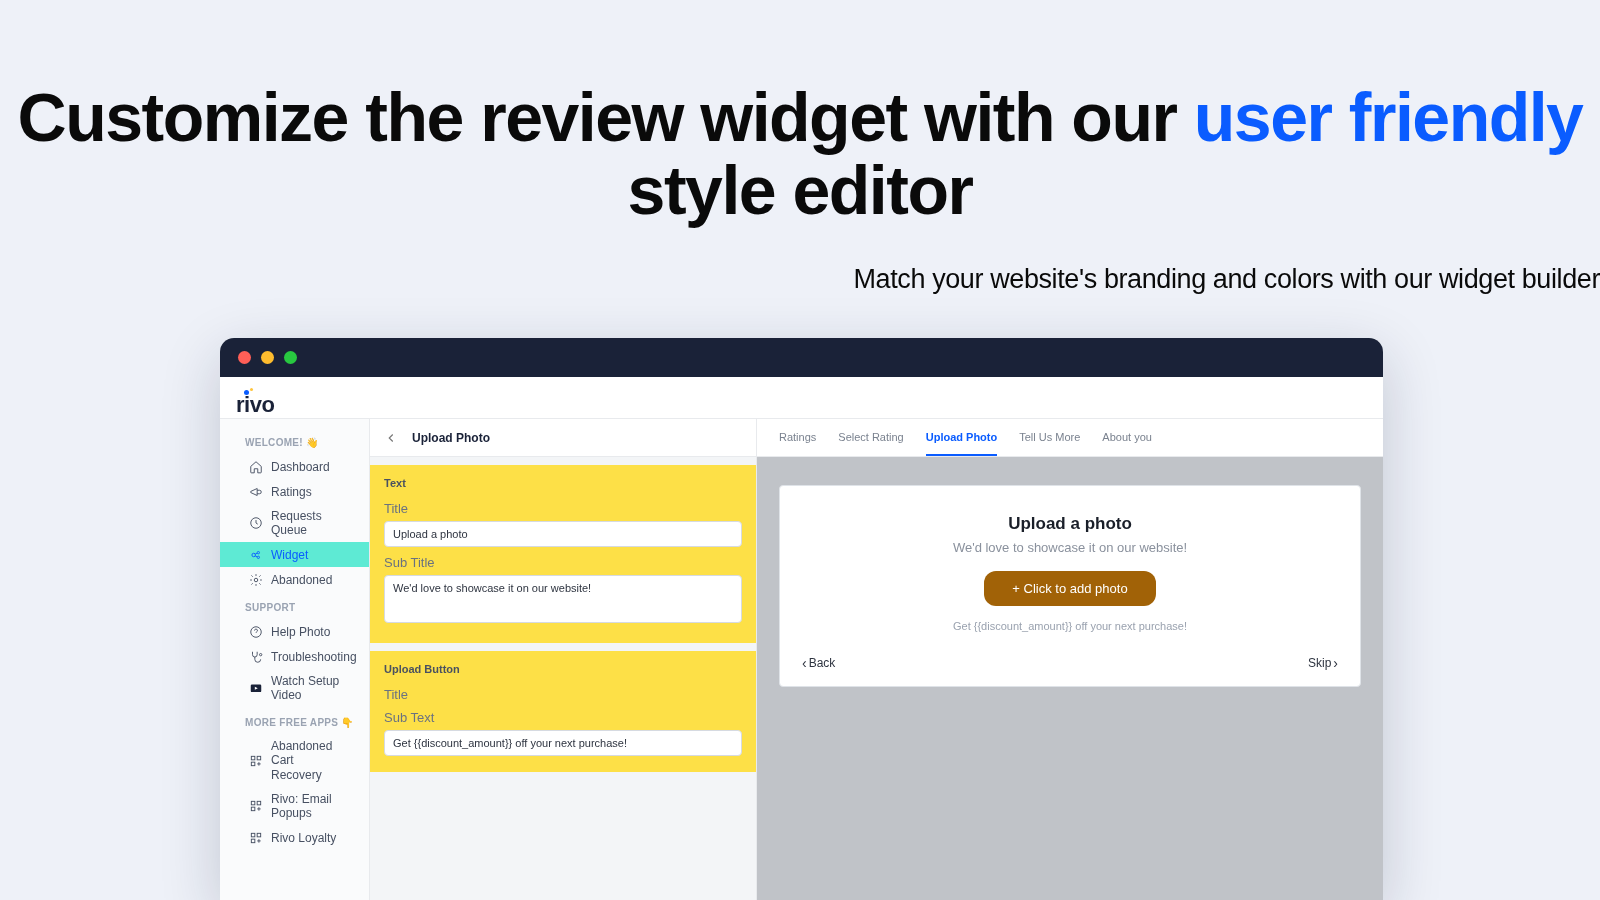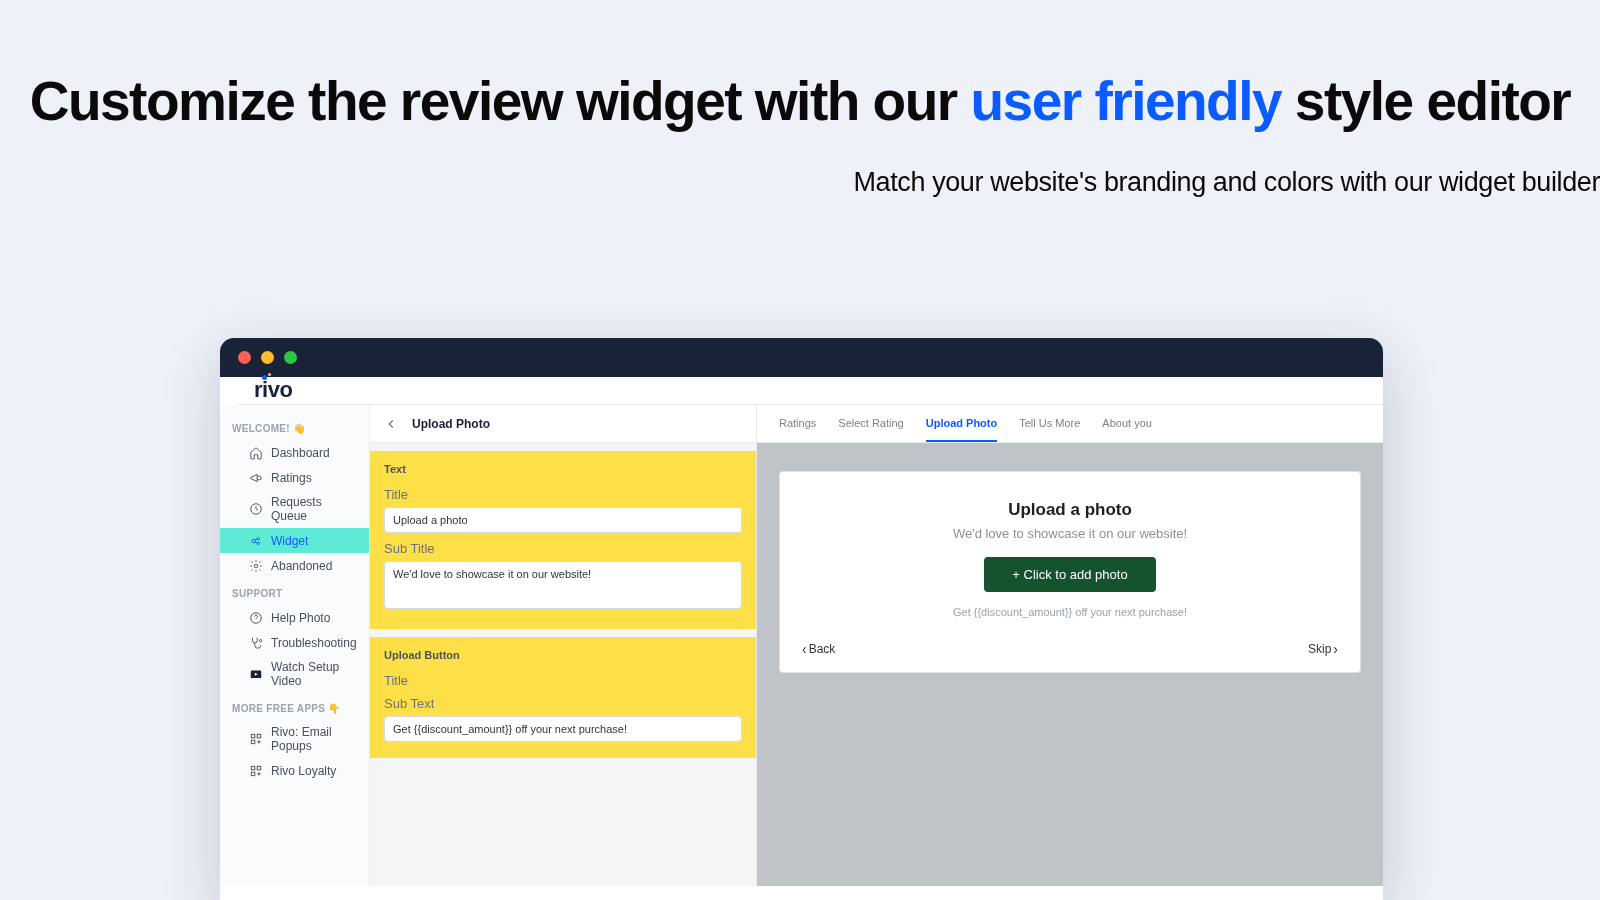--- a/index.html
+++ b/index.html
@@ -1,37 +1,37 @@
 <!DOCTYPE html>
 <html><head>
 <meta charset="utf-8">
 <style>
 * { margin: 0; padding: 0; box-sizing: border-box; }
 body { font-family: -apple-system, BlinkMacSystemFont, "Segoe UI", Helvetica, Arial, sans-serif; background: #eef1f8; width: 1600px; height: 900px; overflow: hidden; }
 
 .page { width: 1600px; height: 900px; padding-top: 72px; }
-.headline { text-align: center; font-weight: 800; font-size: 55px; line-height: 1.08; color: #0a0a0a; letter-spacing: -1.5px; }
+.headline { text-align: center; font-weight: 800; font-size: 68px; line-height: 1.08; color: #0a0a0a; letter-spacing: -1.5px; margin-top: 9px; }
 .headline .highlight { color: #0a5cff; }
 .subhead { text-align: right; font-size: 27px; font-weight: 500; color: #0a0a0a; margin-top: 36px; letter-spacing: -0.4px; }
 
 .window { position: absolute; left: 220px; top: 338px; width: 1163px; height: 562px; background: #fff; border-radius: 14px 14px 0 0; box-shadow: 0 18px 60px rgba(20,30,60,0.2); overflow: hidden; }
 .titlebar { height: 39px; background: #1a2238; display: flex; align-items: center; padding-left: 18px; gap: 10px; }
 .tdot { width: 13px; height: 13px; border-radius: 50%; }
 .tdot.red { background: #ff5f57; }
 .tdot.yellow { background: #febc2e; }
 .tdot.green { background: #28c840; }
 
-.brandbar { height: 28px; border-bottom: 1px solid #e8eaed; display: flex; align-items: flex-start; padding-left: 16px; margin-left: 18px; }
+.brandbar { height: 42px; border-bottom: 1px solid #e8eaed; display: flex; align-items: flex-end; padding-left: 16px; }
 .brand { font-weight: 800; font-size: 22px; color: #1a2238; letter-spacing: -0.5px; position: relative; }
 .brand::before { content: ""; position: absolute; width: 5px; height: 5px; background: #0a5cff; border-radius: 50%; top: -2px; left: 8px; }
 .brand::after { content: ""; position: absolute; width: 3px; height: 3px; background: #ffc53d; border-radius: 50%; top: -4px; left: 14px; }
 
 .app { display: flex; height: calc(100% - 81px); }
 .sidebar { width: 150px; background: #fafbfc; border-right: 1px solid #e8eaed; padding-top: 8px; font-size: 12px; color: #5a6270; }
-.sbhead { font-size: 10px; font-weight: 700; color: #9aa3b2; letter-spacing: 0.3px; padding: 10px 12px 6px 12px; }
+.sbhead { font-size: 10px; font-weight: 700; color: #9aa3b2; letter-spacing: 0.3px; padding: 10px 12px 6px 25px; }
 .sbitem { display: flex; align-items: center; gap: 8px; padding: 5px 28px; cursor: pointer; color: #475062; }
 .sbitem.active { color: #0a5cff; background: #5eead4; }
 .sbicon { width: 15px; height: 15px; display: inline-flex; align-items: center; justify-content: center; flex: none; }
 .sbicon svg { width: 14px; height: 14px; stroke: currentColor; fill: none; stroke-width: 1.6; }
 
 .editor { width: 387px; background: #f3f5f7; overflow: hidden; border-right: 1px solid #e8eaed; }
 .edhdr { height: 38px; background: #fff; display: flex; align-items: center; padding: 0 14px; gap: 14px; border-bottom: 1px solid #e8eaed; }
 .backarr { width: 14px; height: 14px; }
 .backarr svg { width: 14px; height: 14px; stroke: #777; fill: none; stroke-width: 2; }
 .edtitle { font-size: 12px; font-weight: 700; color: #1a2238; }
@@ -43,21 +43,21 @@
 
 .preview { flex: 1; display: flex; flex-direction: column; }
 .tabrow { height: 38px; background: #fff; display: flex; align-items: center; padding: 0 22px; gap: 22px; border-bottom: 1px solid #e8eaed; }
 .ptab { font-size: 11px; color: #7a828f; padding-bottom: 2px; cursor: pointer; }
 .ptab.active { color: #0a5cff; font-weight: 600; position: relative; }
 .ptab.active::after { content: ""; position: absolute; left: 0; right: 0; bottom: -11px; height: 2px; background: #0a5cff; }
 .canvas { flex: 1; background: #c0c3c8; padding: 28px 22px; }
 .widgetcard { background: #fff; border: 1px solid #dfe3e8; border-radius: 4px; padding: 28px 22px 16px; }
 .wtitle { text-align: center; font-size: 17px; font-weight: 700; color: #1a1f29; }
 .wsub { text-align: center; font-size: 13px; color: #8a919d; margin-top: 6px; }
-.wbtn { display: block; margin: 16px auto 0; background: #14532d; color: #fff; border: none; border-radius: 4px; padding: 10px 28px; font-size: 13px; font-weight: 500; cursor: pointer; }
+.wbtn { display: block; margin: 16px auto 0; background: #a16207; color: #fff; border: none; border-radius: 12px; padding: 10px 28px; font-size: 13px; font-weight: 500; cursor: pointer; }
 .wfoot { text-align: center; font-size: 11px; color: #9aa2af; margin-top: 14px; }
 .wnav { display: flex; justify-content: space-between; margin-top: 24px; font-size: 12px; color: #2e3440; align-items: center; }
 .wnavbtn { cursor: pointer; display: inline-flex; align-items: center; gap: 2px; }
 .chev { font-size: 14px; line-height: 1; }
 </style>
 </head>
 <body>
 
 <div class="page">
   <h1 class="headline">
@@ -147,20 +147,31 @@
           <span class="sbicon">
               <svg viewBox="0 0 24 24">
                 <rect x="3" y="6" width="18" height="13" rx="2" fill="#1a2238" stroke="none"></rect>
                 <path d="M10 10l5 2.5-5 2.5z" fill="#fff" stroke="none"></path>
               </svg>
             </span>
           <span>Watch Setup Video</span>
         </div>
 
         <div class="sbhead">MORE FREE APPS 👇</div>
+        <div class="sbitem">
+          <span class="sbicon">
+              <svg viewBox="0 0 24 24">
+                <rect x="4" y="4" width="6" height="6"></rect>
+                <rect x="14" y="4" width="6" height="6"></rect>
+                <rect x="4" y="14" width="6" height="6"></rect>
+                <path d="M17 14v6M14 17h6"></path>
+              </svg>
+            </span>
+          <span style="line-height:1.2">Abandoned Cart Recovery</span>
+        </div>
         <div class="sbitem">
           <span class="sbicon">
               <svg viewBox="0 0 24 24">
                 <rect x="4" y="4" width="6" height="6"></rect>
                 <rect x="14" y="4" width="6" height="6"></rect>
                 <rect x="4" y="14" width="6" height="6"></rect>
                 <path d="M17 14v6M14 17h6"></path>
               </svg>
             </span>
           <span>Rivo: Email Popups</span>

